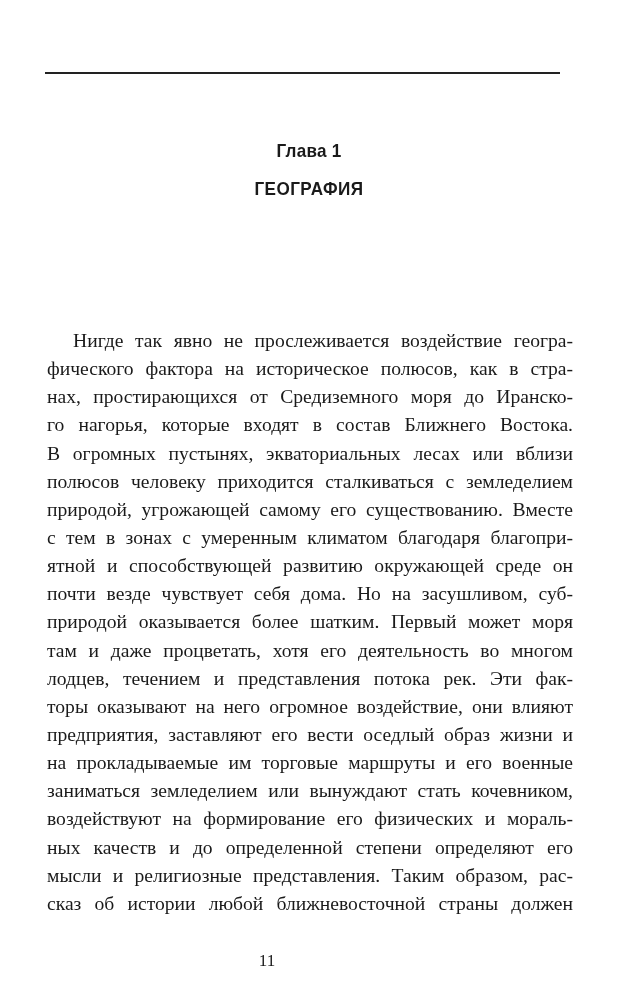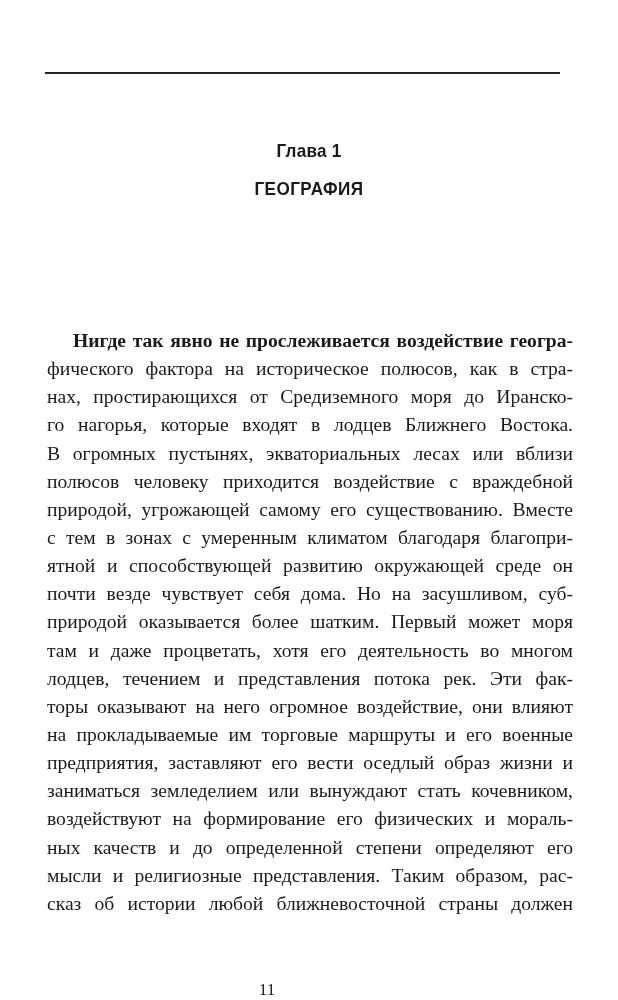--- a/index.html
+++ b/index.html
@@ -57,59 +57,58 @@
     }
     .line {
       display: block;
       white-space: nowrap;
       text-align: justify;
       text-align-last: justify;
       height: 28.15px;
     }
     .line.indent {
       padding-left: 26px;
-      font-weight: bold;
     }
     .page-number {
       position: absolute;
       left: 0;
       width: 534px;
-      top: 980px;
+      top: 951px;
       text-align: center;
       font-family: "Liberation Serif", serif;
       font-size: 17px;
     }
   </style>
 </head>
 <body>
 
 <div>
   <div class="rule"></div>
 
   <div class="chapter-label">Глава 1</div>
   <div class="chapter-title">ГЕОГРАФИЯ</div>
 
   <div class="body-text">
     <div>
       <span class="line indent">Нигде так явно не прослеживается воздействие геогра-</span>
       <span class="line">фического фактора на историческое полюсов, как в стра-</span>
       <span class="line">нах, простирающихся от Средиземного моря до Иранско-</span>
-      <span class="line">го нагорья, которые входят в лодцев Ближнего Востока.</span>
+      <span class="line">го нагорья, которые входят в состав Ближнего Востока.</span>
       <span class="line">В огромных пустынях, экваториальных лесах или вблизи</span>
-      <span class="line">полюсов человеку приходится воздействие с враждебной</span>
+      <span class="line">полюсов человеку приходится сталкиваться с земледелием</span>
       <span class="line">природой, угрожающей самому его существованию. Вместе</span>
       <span class="line">с тем в зонах с умеренным климатом благодаря благопри-</span>
       <span class="line">ятной и способствующей развитию окружающей среде он</span>
       <span class="line">почти везде чувствует себя дома. Но на засушливом, суб-</span>
       <span class="line">природой оказывается более шатким. Первый может моря</span>
       <span class="line">там и даже процветать, хотя его деятельность во многом</span>
       <span class="line">лодцев, течением и представления потока рек. Эти фак-</span>
       <span class="line">торы оказывают на него огромное воздействие, они влияют</span>
+      <span class="line">предприятия, заставляют его вести оседлый образ жизни и</span>
       <span class="line">на прокладываемые им торговые маршруты и его военные</span>
-      <span class="line">предприятия, заставляют его вести оседлый образ жизни и</span>
       <span class="line">заниматься земледелием или вынуждают стать кочевником,</span>
       <span class="line">воздействуют на формирование его физических и мораль-</span>
       <span class="line">ных качеств и до определенной степени определяют его</span>
       <span class="line">мысли и религиозные представления. Таким образом, рас-</span>
       <span class="line">сказ об истории любой ближневосточной страны должен</span>
 
     </div>
 
   </div>
 

